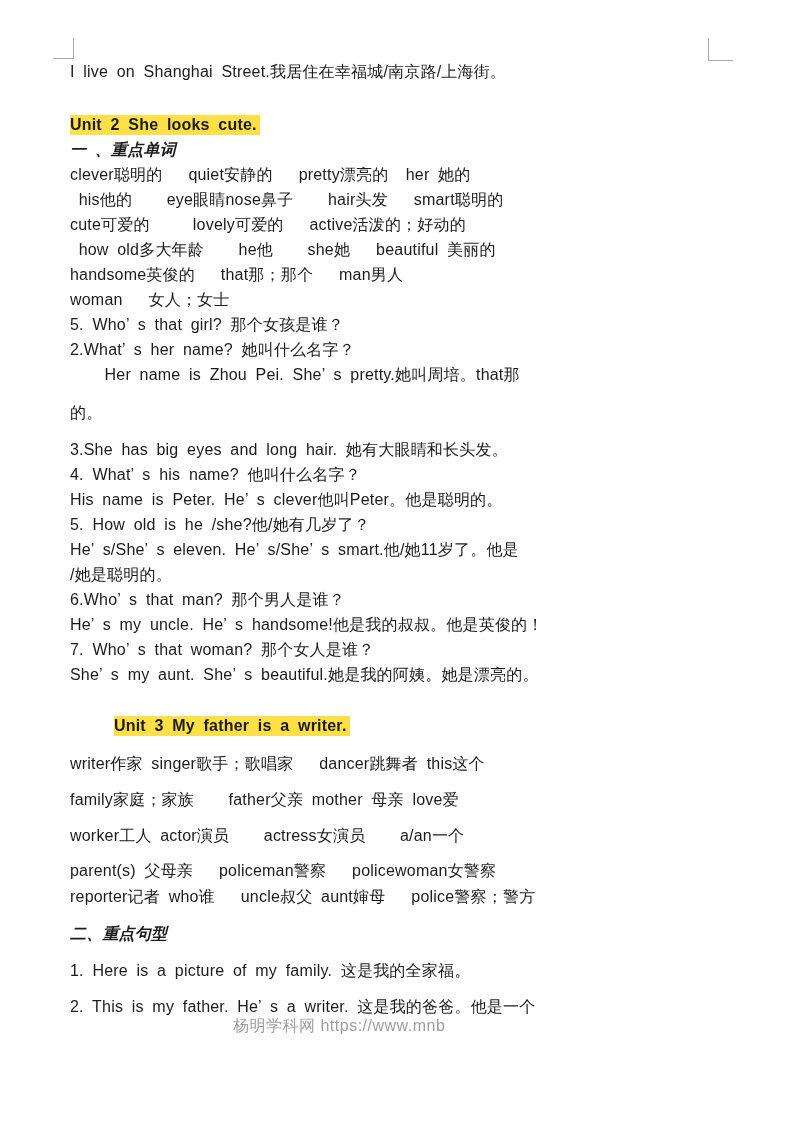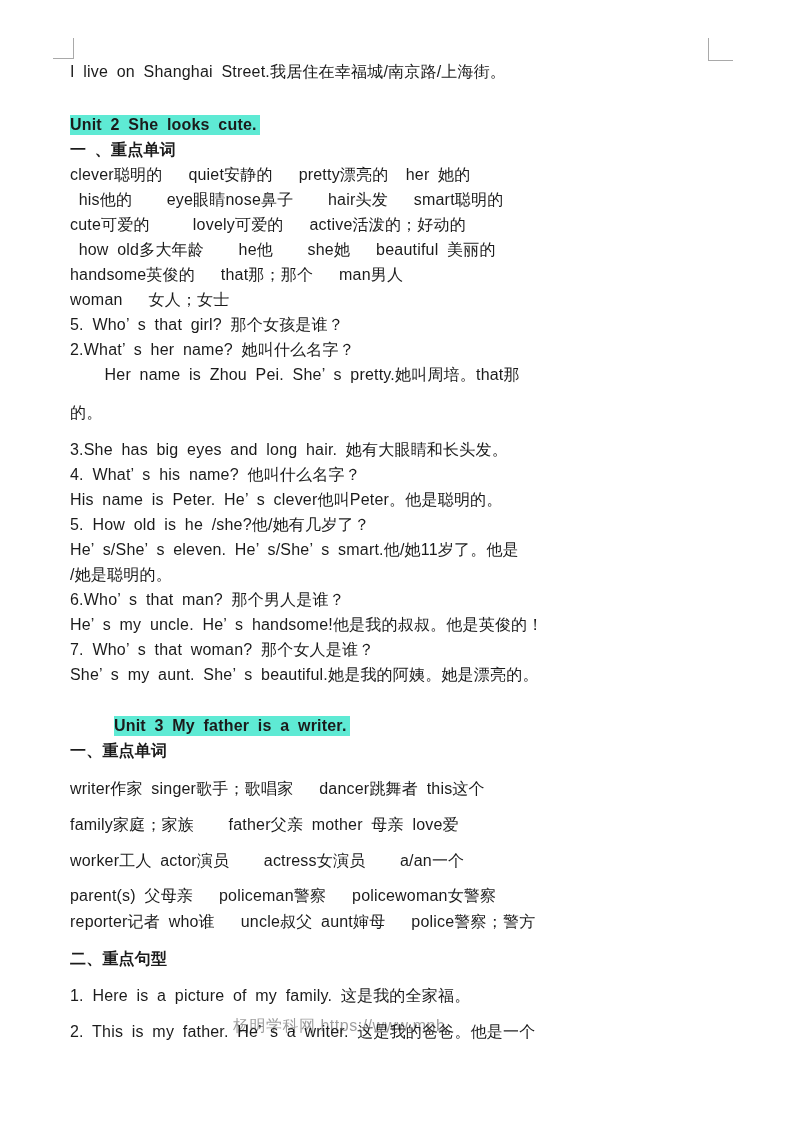--- a/index.html
+++ b/index.html
@@ -17,23 +17,23 @@
     z-index: 2;
     padding: 59px 56px 0 70px;
   }
   .ln {
     font-size: 16px;
     line-height: 25px;
     white-space: pre-wrap;
     word-spacing: 4px;
     letter-spacing: 0.2px;
   }
-  .b { font-weight: bold; }
+  .b { font-weight: bold; font-style: italic; }
   .hl {
-    background: #5eead4;
+    background: #fde047;
     font-weight: bold;
     padding: 1px 3px 2px 0;
   }
   .g28 { margin-top: 28px; }
   .g26 { margin-top: 26px; padding-left: 44px; }
   .g13 { margin-top: 13px; }
   .g12 { margin-top: 12px; }
   .g11 { margin-top: 11px; }
   .g10 { margin-top: 10px; }
   .g1  { margin-top: 1px; }
@@ -100,21 +100,20 @@
     <div class="ln">His name is Peter. He’ s clever他叫Peter。他是聪明的。</div>
     <div class="ln">5. How old is he /she?他/她有几岁了？</div>
     <div class="ln">He’ s/She’ s eleven. He’ s/She’ s smart.他/她11岁了。他是</div>
     <div class="ln">/她是聪明的。</div>
     <div class="ln">6.Who’ s that man? 那个男人是谁？</div>
     <div class="ln">He’ s my uncle. He’ s handsome!他是我的叔叔。他是英俊的！</div>
     <div class="ln">7. Who’ s that woman? 那个女人是谁？</div>
     <div class="ln">She’ s my aunt. She’ s beautiful.她是我的阿姨。她是漂亮的。</div>
 
     <div class="ln g26"><span class="hl">Unit 3 My father is a writer.</span></div>
-    <div class="ln b">一、重点单词</div>
 
     <div class="ln g13">writer作家 singer歌手；歌唱家   dancer跳舞者 this这个</div>
     <div class="ln g11">family家庭；家族    father父亲 mother 母亲 love爱</div>
     <div class="ln g11">worker工人 actor演员    actress女演员    a/an一个</div>
     <div class="ln g10">parent(s) 父母亲   policeman警察   policewoman女警察</div>
     <div class="ln g1">reporter记者 who谁   uncle叔父 aunt婶母   police警察；警方</div>
 
     <div class="ln b g12">二、重点句型</div>
 
     <div class="ln g12">1. Here is a picture of my family. 这是我的全家福。</div>

